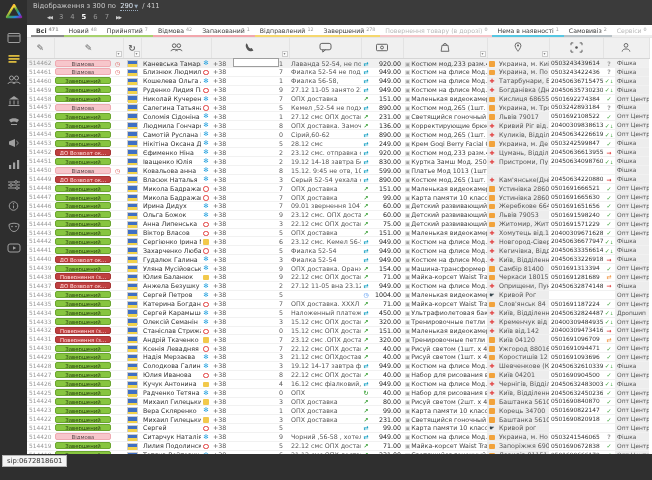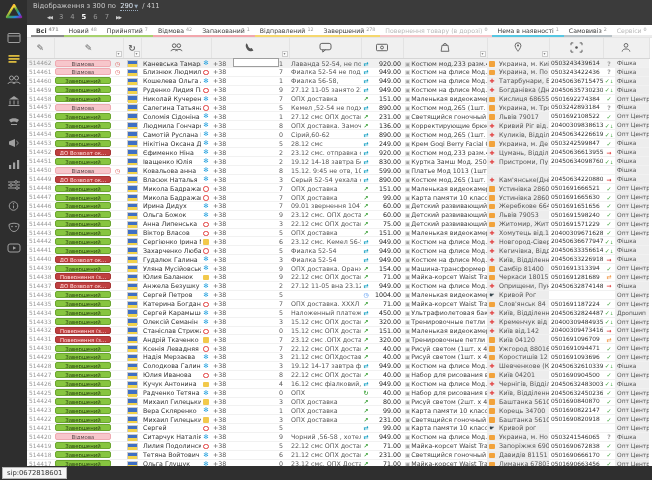--- a/index.html
+++ b/index.html
@@ -75,21 +75,21 @@
   .car-u{display:inline-block;width:5.5px;height:5.5px;background:#f2a33c;border-radius:1px;vertical-align:middle}
   .car-n{color:#e23d3d;font-size:6px;font-weight:bold}
   .car-p{color:#37474f;font-size:6px}
   .st-q{color:#9e9e9e;font-weight:bold;font-size:6px}
   .st-ok{color:#3fa33c;font-size:6px}
   .st-ok2{color:#3fa33c;font-size:6px}
   .st-ok2 em{font-style:normal;font-size:4.5px}
   .st-ret{color:#e23d3d;font-weight:bold;font-size:6px}
   .st-ex{color:#f2994a;font-weight:bold;font-size:6px}
 
-  .bottom-strip{position:absolute;left:0;right:0;bottom:0;height:14px;background:#2f2f2f;z-index:6}
+  .bottom-strip{position:absolute;left:0;right:0;bottom:0;height:26px;background:#2f2f2f;z-index:6}
   .sip{position:absolute;left:2px;top:1px;background:#f5f5f5;border:1px solid #b5b5b5;color:#333;font-size:6.8px;padding:1px 4px;white-space:nowrap}
   .edit-box{position:absolute;left:233px;top:58px;width:46px;height:9px;background:#fff;border:1px solid #9e9e9e;z-index:4}
 </style>
 </head>
 <body>
 
 <aside class="sidebar">
   <div class="logo">
     <svg width="18" height="15" viewBox="0 0 18 15">
       <defs>

